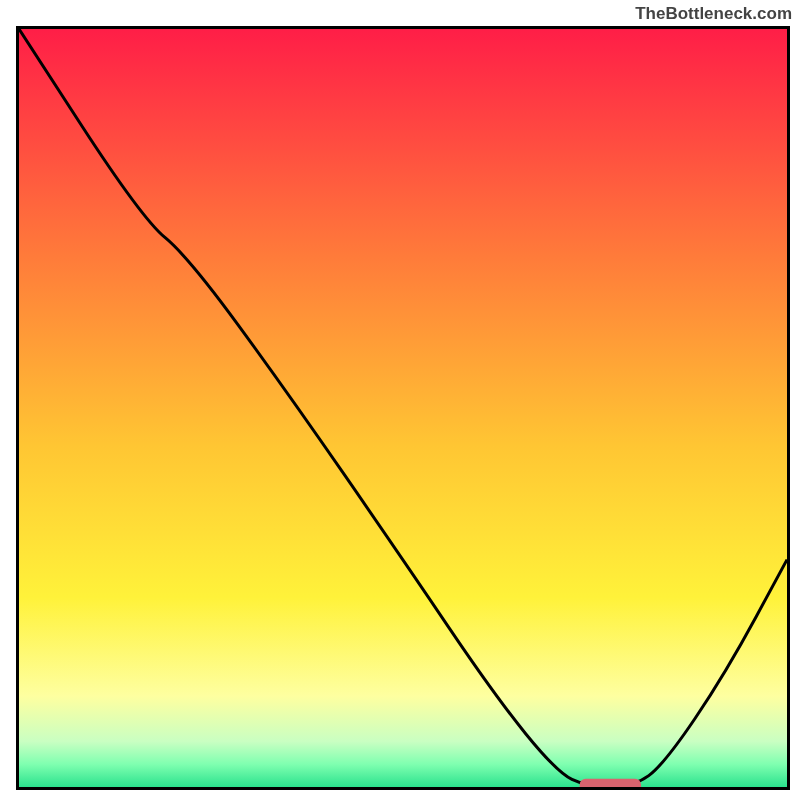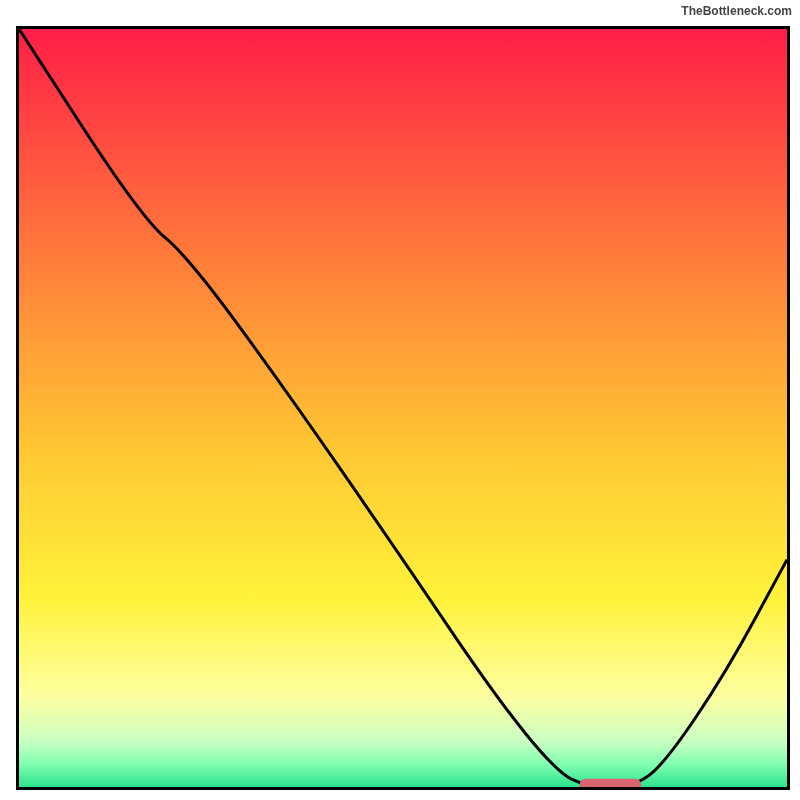--- a/index.html
+++ b/index.html
@@ -8,21 +8,21 @@
     width: 800px;
     height: 800px;
     background: white;
     font-family: Arial, sans-serif;
     position: relative;
   }
   .watermark {
     position: absolute;
     top: 4px;
     right: 8px;
-    font-size: 12px;
+    font-size: 17px;
     font-weight: bold;
     color: #444;
     z-index: 10;
   }
   .chart-area {
     position: absolute;
     left: 16px;
     top: 26px;
     width: 768px;
     height: 758px;

